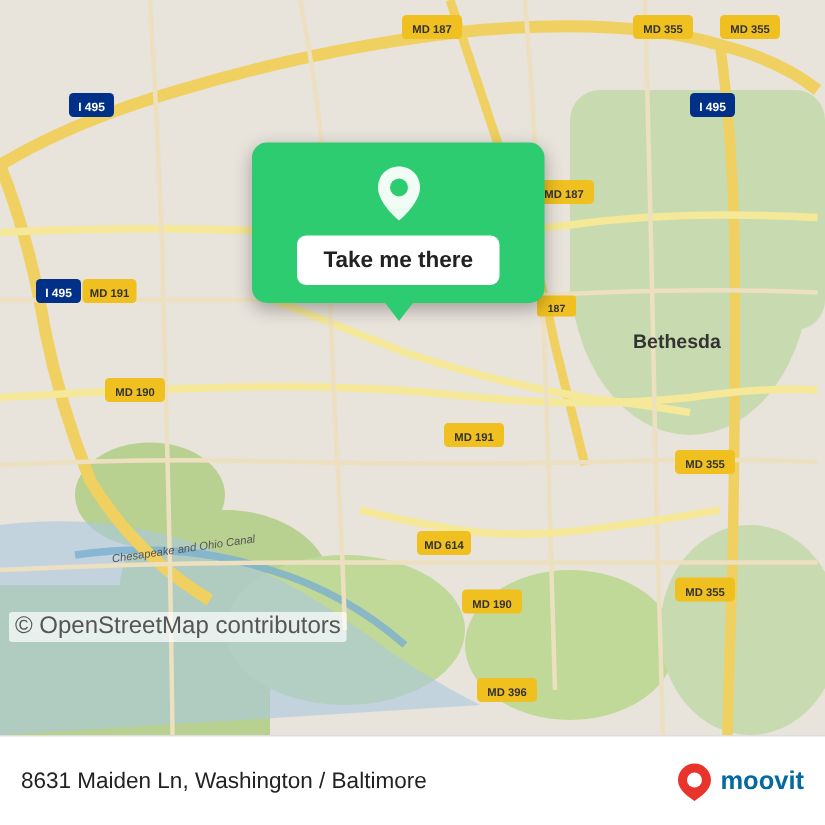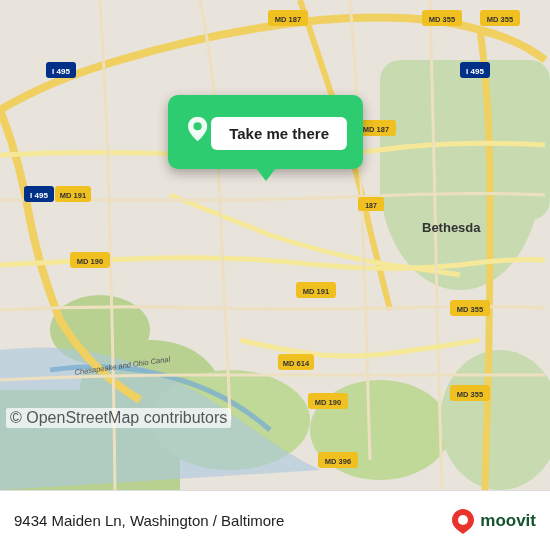--- a/index.html
+++ b/index.html
@@ -29,21 +29,21 @@
 
     
     #popup-card {
       position: absolute;
       top: 95px;
       left: 168px;
       width: 195px;
       background: #2ecc71;
       border-radius: 10px;
       display: flex;
-      flex-direction: row;
+      flex-direction: column;
       align-items: center;
       padding: 14px 16px 12px;
       box-shadow: 0 4px 12px rgba(0,0,0,0.3);
     }
 
     #popup-card::after {
       content: '';
       position: absolute;
       bottom: -12px;
       left: 50%;
@@ -219,22 +219,22 @@
     </svg>
     <button id="take-me-there-btn">Take me there</button>
   </div>
 
   <div id="osm-attribution">
     <span>© OpenStreetMap contributors</span>
   </div>
 </div>
 
 <div id="bottom-bar">
-  <span id="address-text">9434 Maiden Ln, Washington / Baltimore</span>
+  <span id="address-text">8631 Maiden Ln, Washington / Baltimore</span>
   <div id="moovit-logo">
 
     <svg width="28" height="28" viewBox="0 0 28 28">
       <path d="M14 2 C8 2 3 7 3 13 C3 20 10 24 14 27 C18 24 25 20 25 13 C25 7 20 2 14 2Z" fill="#e8342a"></path>
       <circle cx="14" cy="13" r="5" fill="white"></circle>
     </svg>
-    <span class="moovit-text" style="font-size:17px;font-weight:700;color:#14532d">moovit</span>
+    <span class="moovit-text" style="font-size:17px;font-weight:700;color:#0369a1">moovit</span>
   </div>
 </div>
 
 </body></html>

